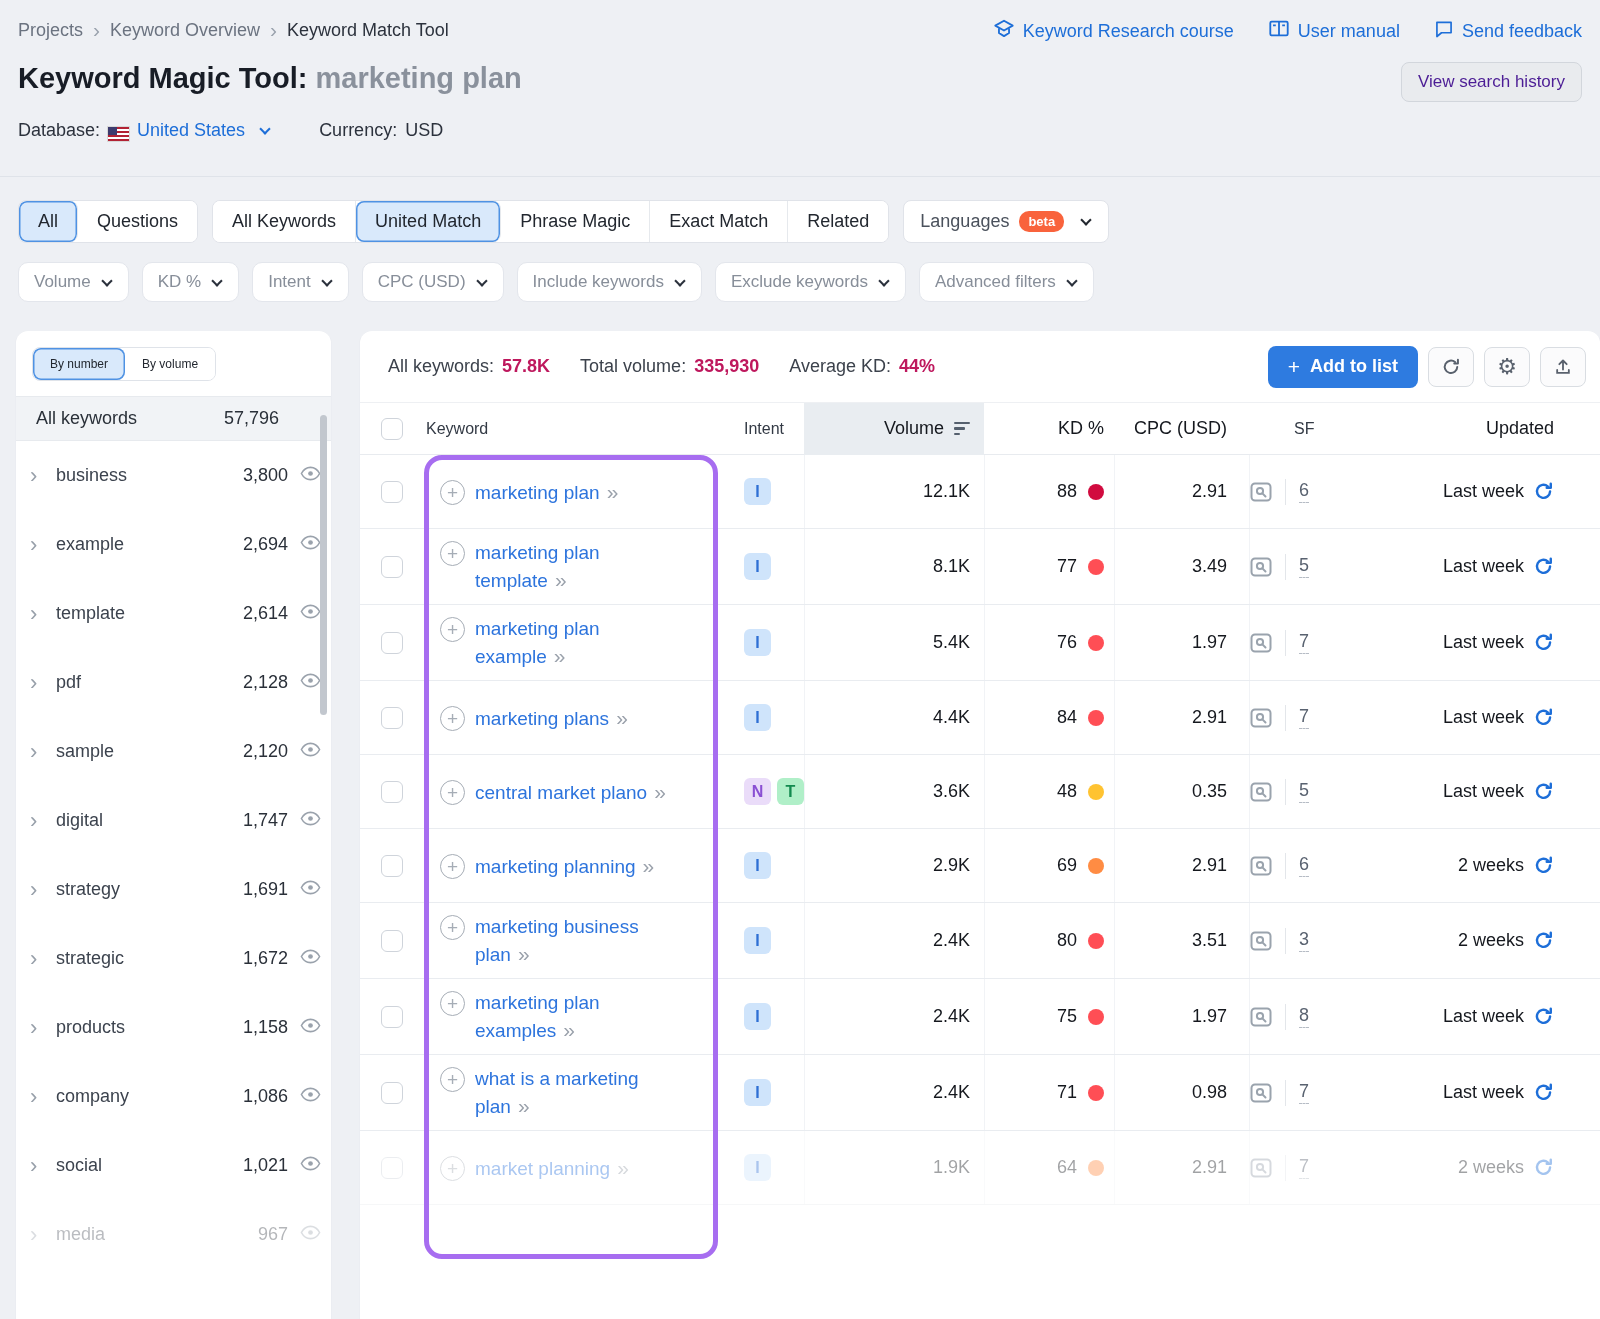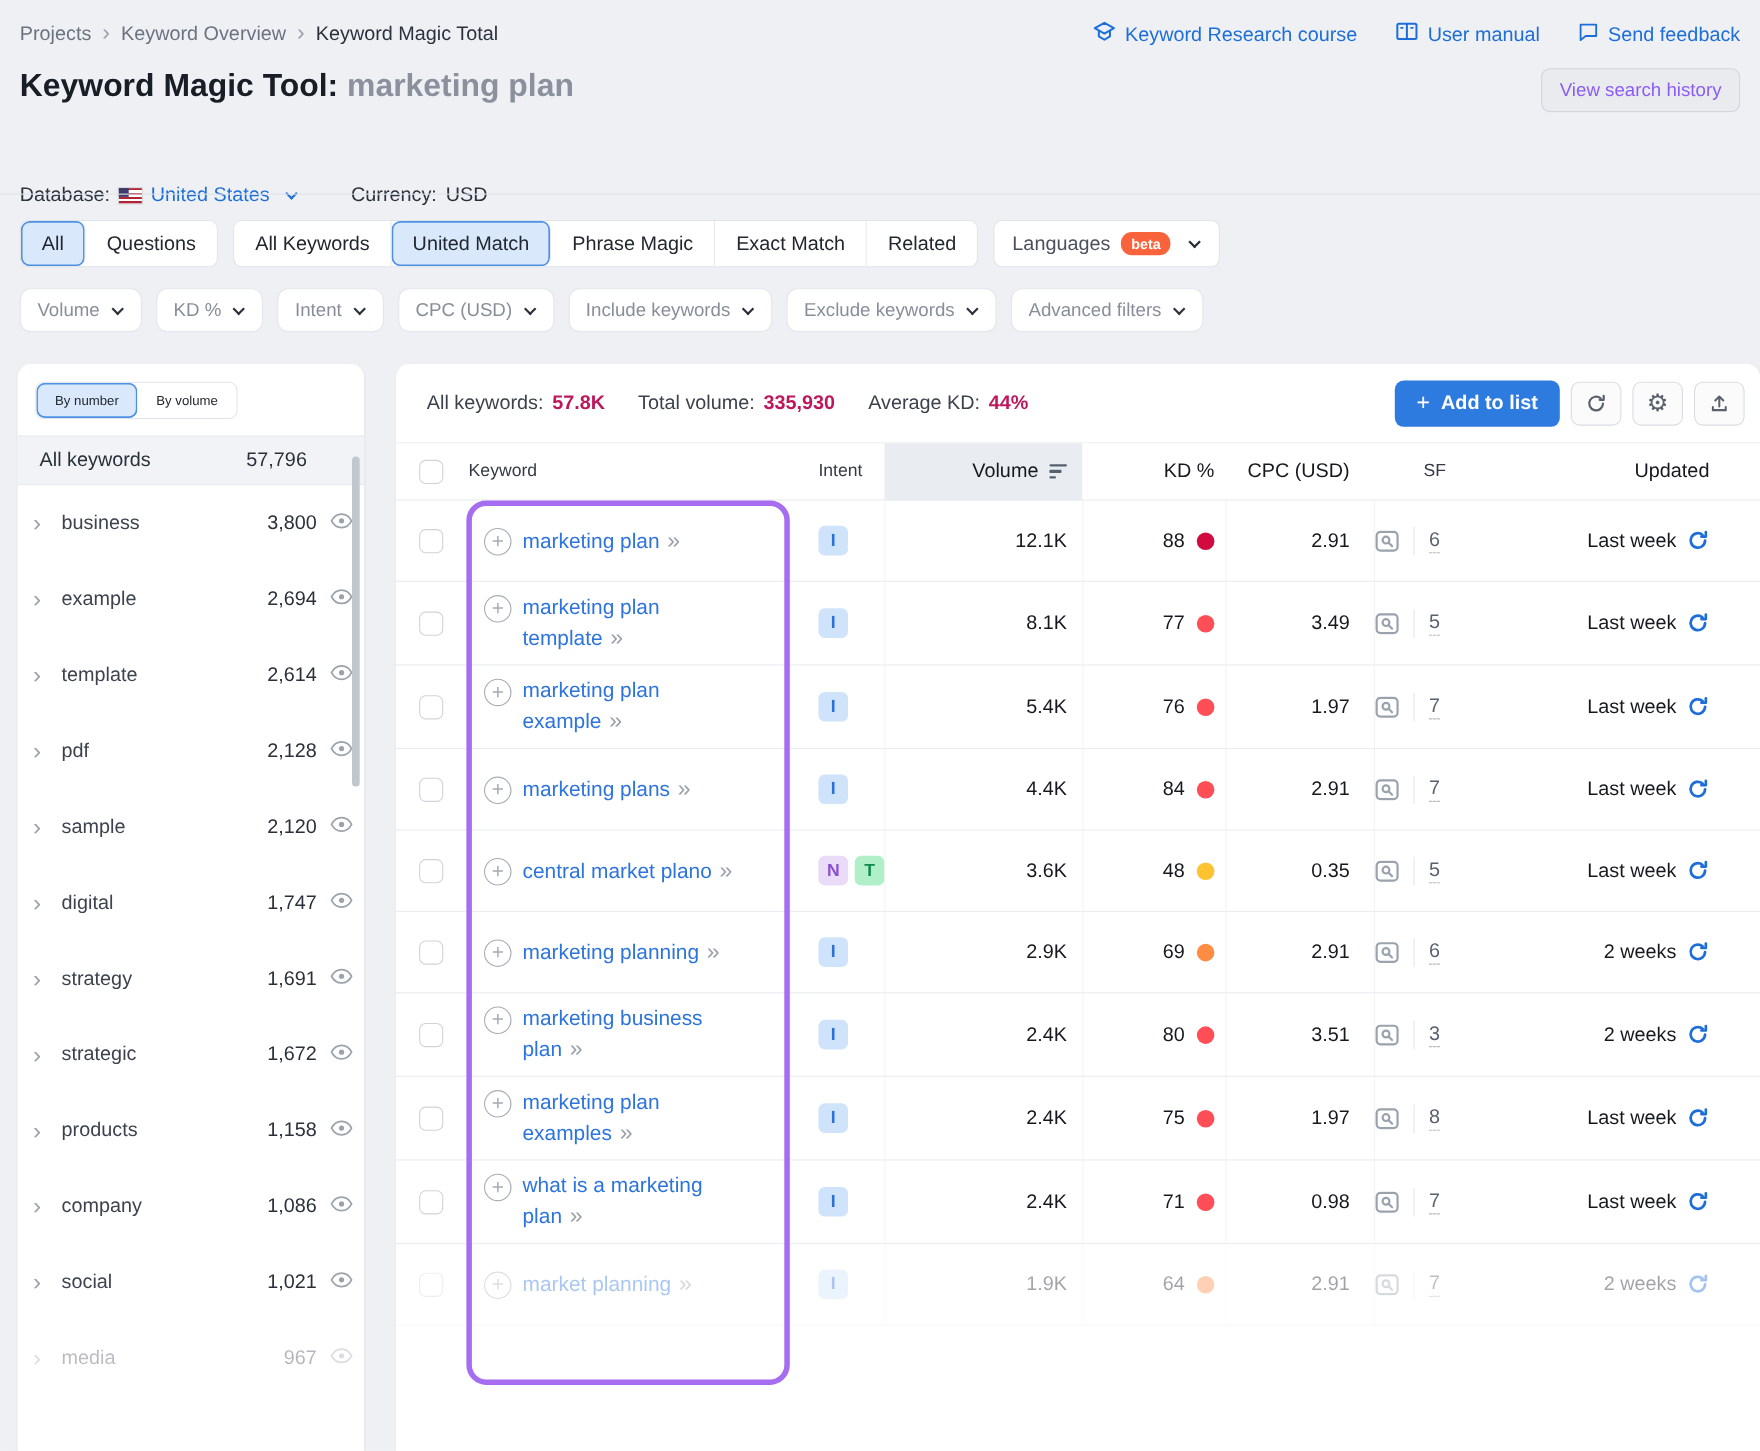--- a/index.html
+++ b/index.html
@@ -15,24 +15,24 @@
   .breadcrumb .crumb { color:#6b7380; }
   .breadcrumb .crumb.current { color:#2c323d; }
   .breadcrumb .sep { color:#9aa2ad; font-size:21px; line-height:1; transform:translateY(-1px); }
   .header-links { position:absolute; right:18px; top:18px; display:flex; align-items:center; gap:34px; }
   .header-link { display:flex; align-items:center; gap:8px; color:#1d6ed8; font-size:18px; cursor:pointer; }
   .page-title { position:absolute; left:18px; top:62px; font-size:29px; font-weight:bold; color:#181d26; }
   .page-title .query { color:#8a919c; margin-left:8px; }
   .history-btn {
     position:absolute; right:18px; top:62px;
     background:#e9ebee; border:1px solid #d2d6dc; border-radius:8px;
-    padding:9px 16px; font-size:17px; color:#8b5cf6; cursor:pointer;
+    padding:9px 16px; font-size:17px; color:#4c1d95; cursor:pointer;
     font-family:"Liberation Sans", sans-serif;
   }
-  .db-row { position:absolute; left:18px; top:120px; display:flex; align-items:center; gap:8px; font-size:18px; color:#2c323d;margin-top:47px; }
+  .db-row { position:absolute; left:18px; top:120px; display:flex; align-items:flex-end; gap:8px; font-size:18px; color:#2c323d; }
   .db-row .db-link { color:#1d6ed8; display:flex; align-items:center; gap:8px; cursor:pointer; }
   .us-flag { width:21px; height:14px; display:inline-block; position:relative;
     background:repeating-linear-gradient(#b22234 0 2px, #fff 2px 4px); outline:1px solid #d8d8d8; }
   .us-flag::after { content:""; position:absolute; left:0; top:0; width:9px; height:8px; background:#3c3b6e; }
   .currency { margin-left:40px; }
   .top-divider { position:absolute; left:0; top:176px; width:1600px; height:1px; background:#dfe3e9; }
 
   .chv { display:inline-block; width:8px; height:8px; border-right:2.4px solid currentColor; border-bottom:2.4px solid currentColor; transform:rotate(45deg); margin:0 2px 3px 8px; }
 
   
@@ -121,21 +121,21 @@
     border:5px solid #a76df0; border-radius:18px; pointer-events:none; z-index:5; }
 </style>
 </head>
 <body>
 
 <div class="breadcrumb">
   <span class="crumb">Projects</span>
   <span class="sep">›</span>
   <span class="crumb">Keyword Overview</span>
   <span class="sep">›</span>
-  <span class="crumb current">Keyword Magic Total</span>
+  <span class="crumb current">Keyword Match Tool</span>
 </div>
 
 <div class="header-links" id="header-links">
     <span class="header-link">
       <span><svg viewBox="0 0 24 24" width="22" height="22">
           <path d="M12 3L2.5 8.3 12 13.6l9.5-5.3L12 3z" fill="none" stroke="#1d6ed8" stroke-width="2" stroke-linejoin="round"></path>
           <path d="M6.5 11.2v5.2L12 19.8l5.5-3.4v-5.2" fill="none" stroke="#1d6ed8" stroke-width="2" stroke-linejoin="round"></path>
         </svg></span>
       <span>Keyword Research course</span>
     </span>

